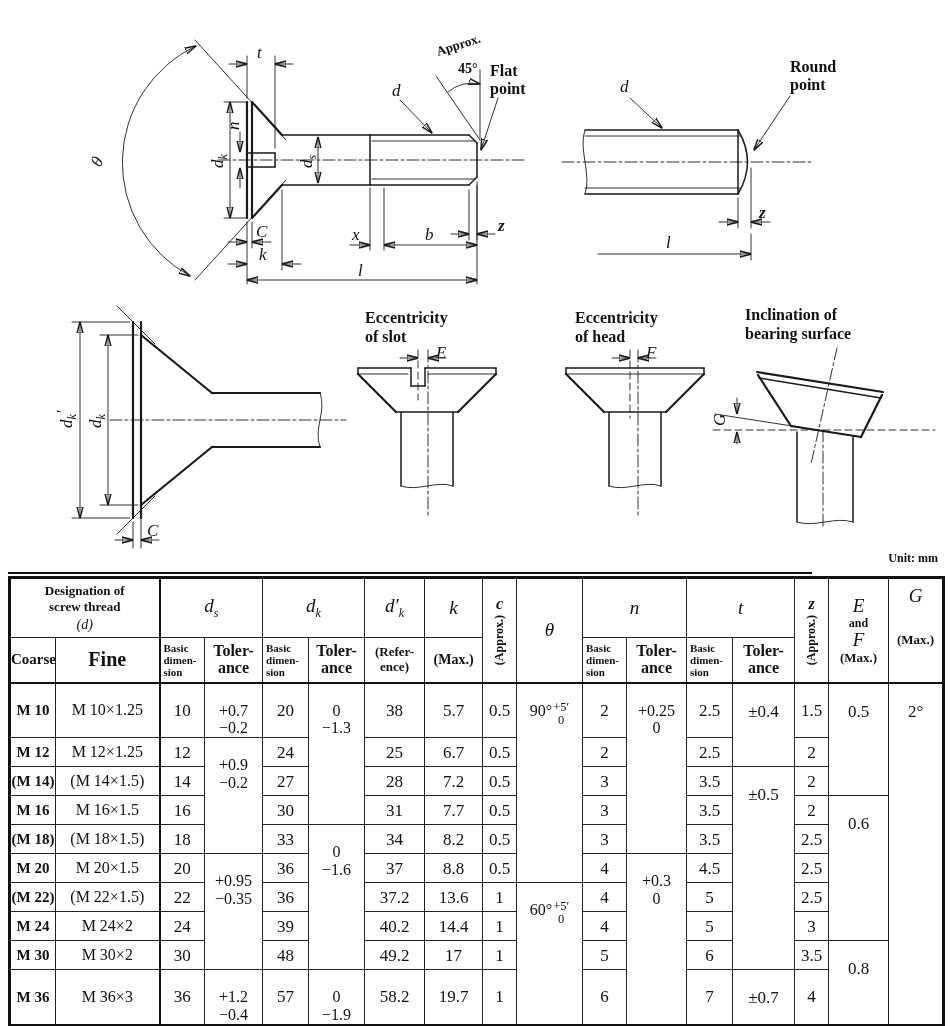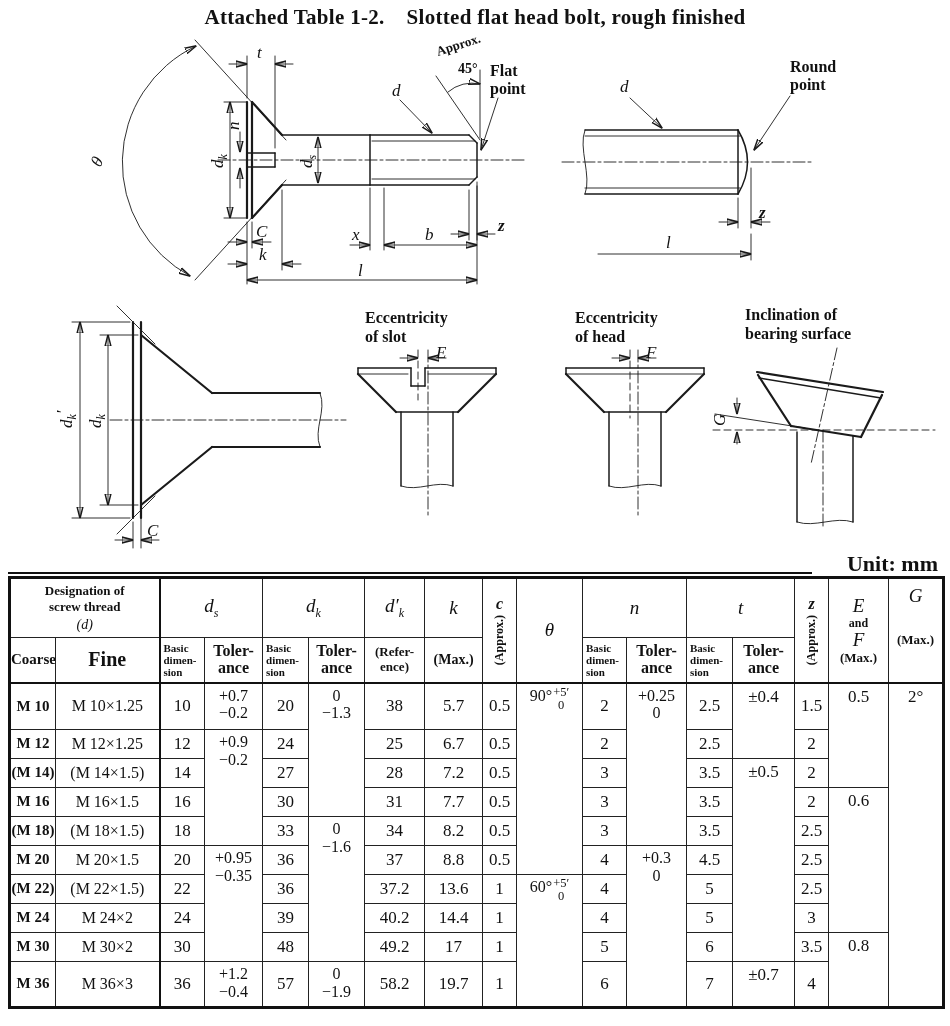--- a/index.html
+++ b/index.html
@@ -2,21 +2,21 @@
 <html><head>
 <meta charset="utf-8">
 <style>
   html,body{margin:0;padding:0;background:#fff;}
   #page{position:relative;width:950px;height:1026px;background:#fff;color:#111;
         font-family:"Liberation Serif","DejaVu Serif",serif;overflow:hidden;}
   
   .title{position:absolute;top:5px;left:0;width:100%;text-align:center;
          font-size:21px;font-weight:bold;letter-spacing:.3px;}
   .title .gap{display:inline-block;width:22px;}
-  .unit{position:absolute;top:551px;right:12px;font-size:22px;font-weight:bold;}
+  .unit{position:absolute;top:551px;right:12px;font-size:12px;font-weight:bold;}
   .dwg-title{position:absolute;font-size:16px;font-weight:bold;line-height:1.2;white-space:pre-line;}
   
   svg{position:absolute;overflow:visible;}
   svg line,svg path{stroke:#1a1a1a;fill:none;stroke-width:1.5;stroke-linecap:round;}
   svg .tn{stroke-width:0.9;}
   svg .th{stroke-width:2.2;}
   svg .cl{stroke-width:0.9;stroke-dasharray:12 3 3 3;}
   svg .dsh{stroke-width:0.9;stroke-dasharray:7 4;}
   svg text{font:16px "Liberation Serif","DejaVu Serif",serif;fill:#111;stroke:none;}
   svg text.it{font-style:italic;font-size:17px;}
@@ -48,21 +48,21 @@
                 font-size:12px;font-weight:bold;margin-top:2px;}
   .ef-h div{line-height:1.1;}
   .ef-h .w{font-size:12px;}
   .ef-h .mx{font-size:13px;}
   .g-h{vertical-align:top;}
   .g-h .gs{display:block;margin-top:6px;}
   .g-h .mx{display:block;font-size:13px;margin-top:26px;}
   tbody td.rowlab{font-weight:bold;font-size:15px;}
   tbody td.fine{font-size:16px;}
   .pre{white-space:pre-line;font-size:16px;line-height:1.12;}
-  .vtop{vertical-align:top;padding-top:3px;}
+  .vtop{vertical-align:top;padding-top:18px;}
   .theta-cell{font-size:16px;}
   .theta-wrap{display:inline-flex;align-items:flex-start;gap:1px;}
   .theta-wrap .stack{display:inline-flex;flex-direction:column;font-size:12.5px;
                      line-height:1.05;text-align:center;margin-top:-1px;}
   tr.r-first{height:47px;}
   tr.r-mid{height:29px;}
   tr.r-last{height:46px;margin-left:6px;}
 </style>
 </head>
 <body>
@@ -70,23 +70,20 @@
 <div id="page">
 
   <svg width="0" height="0">
     <defs>
       <marker id="arr" viewBox="0 0 12 8" markerWidth="13" markerHeight="9" refX="11.5" refY="4" orient="auto-start-reverse">
         <path d="M0,1 L12,4 L0,7 Z" fill="#111" stroke="none"></path>
       </marker>
     </defs>
   </svg>
 
-  <div class="title">
-    <span>Attached Table 1-2.</span><span class="gap"></span><span>Slotted flat head bolt, rough finished</span>
-  </div>
 
   <svg style="left:28px;top:40px" width="505" height="250" viewBox="0 0 505 250">
     <g>
       <line class="cl" x1="190" y1="120" x2="497" y2="120"></line>
       <line class="th" x1="219" y1="62" x2="219" y2="178"></line>
       <line class="th" x1="224" y1="62" x2="224" y2="178"></line>
       <line class="th" x1="224" y1="62" x2="254" y2="95"></line>
       <line class="th" x1="224" y1="178" x2="254" y2="145"></line>
       <line x1="254" y1="95" x2="342" y2="95"></line>
       <line x1="254" y1="145" x2="342" y2="145"></line>

